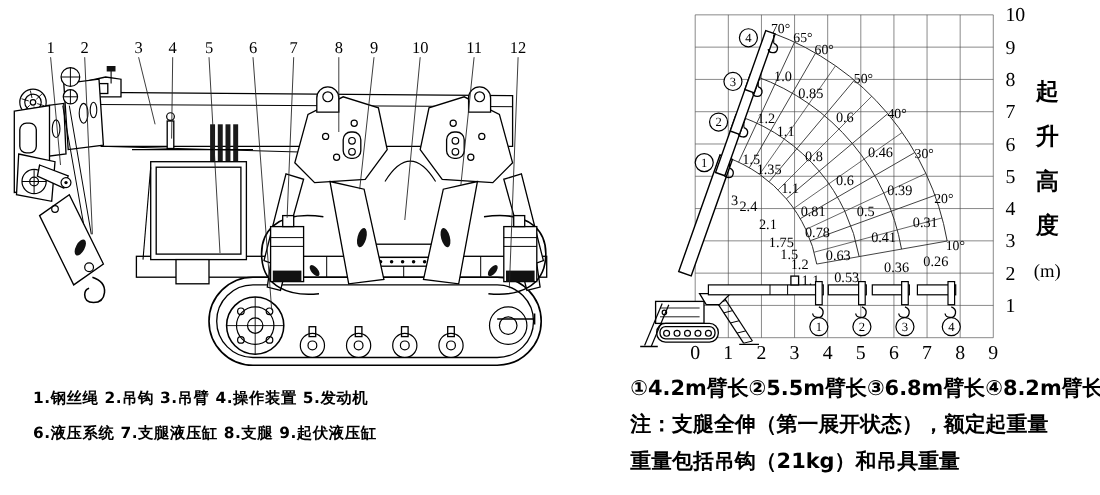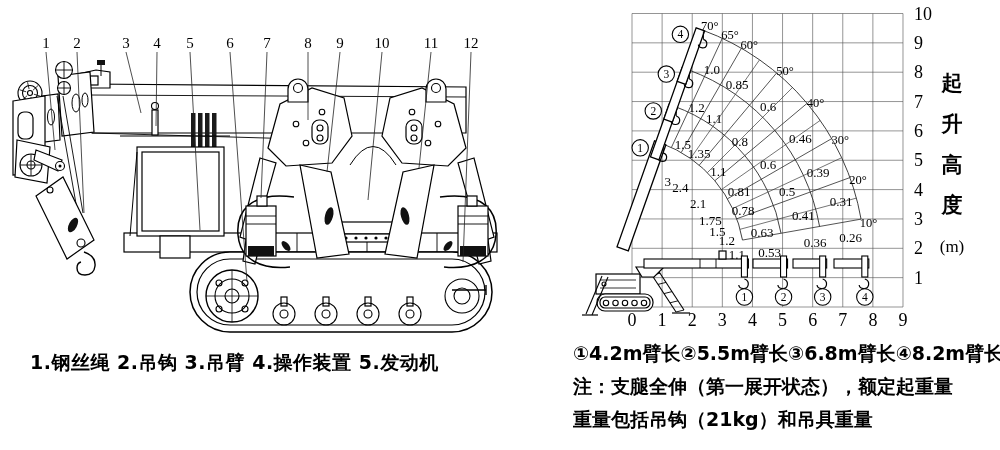--- a/index.html
+++ b/index.html
@@ -3,21 +3,21 @@
 <meta charset="utf-8">
 <style>
   html,body{margin:0;padding:0;background:#fff;}
   .page{position:relative;width:1000px;height:450px;background:#fff;overflow:hidden;
         font-family:"Liberation Sans",sans-serif;}
   svg{position:absolute;top:0;}
   #crane-svg{left:0;width:545px;height:335px;}
   #chart-svg{left:555px;width:445px;height:335px;}
   .caption{position:absolute;color:#000;white-space:nowrap;
            font-family:"DejaVu Sans","Liberation Sans",sans-serif;font-weight:600;}
-  .caption-left{left:30px;top:346px;font-size:19px;line-height:32px;letter-spacing:.5px;}
+  .caption-left{left:30px;top:346px;font-size:14px;line-height:32px;letter-spacing:.5px;}
   .caption-right{left:573px;top:337px;font-size:19px;line-height:33px;}
 </style>
 </head>
 <body>
 
 <div class="page">
 
   <svg id="crane-svg" viewBox="0 0 545 335">
       <g>
         <rect x="124" y="233" width="373" height="19" fill="#fff" stroke="#000" stroke-width="1.2"></rect>
@@ -395,20 +395,21 @@
         <circle cx="864.8199999999999" cy="297" r="8.2" fill="#fff" stroke="#000" stroke-width="1.1"></circle>
         <text x="864.8199999999999" y="301" font-size="11.5" font-family="&quot;Liberation Serif&quot;,&quot;DejaVu Serif&quot;,serif" fill="#000" text-anchor="middle">4</text>
         <line x1="700" y1="259" x2="700" y2="268" stroke="#000" stroke-width="0.9"></line>
         <line x1="716" y1="259" x2="716" y2="268" stroke="#000" stroke-width="0.9"></line>
         <rect x="719" y="251" width="7" height="8" fill="#fff" stroke="#000" stroke-width="1.2"></rect>
       </g>
     </svg>
 
   <div class="caption caption-left">
     <div>1.钢丝绳 2.吊钩 3.吊臂 4.操作装置 5.发动机</div>
+    <div>6.液压系统 7.支腿液压缸 8.支腿 9.起伏液压缸</div>
   </div>
 
   <div class="caption caption-right">
     <div>①4.2m臂长②5.5m臂长③6.8m臂长④8.2m臂长</div>
     <div>注：支腿全伸（第一展开状态），额定起重量</div>
     <div>重量包括吊钩（21kg）和吊具重量</div>
   </div>
 </div>
 
 </body></html>

